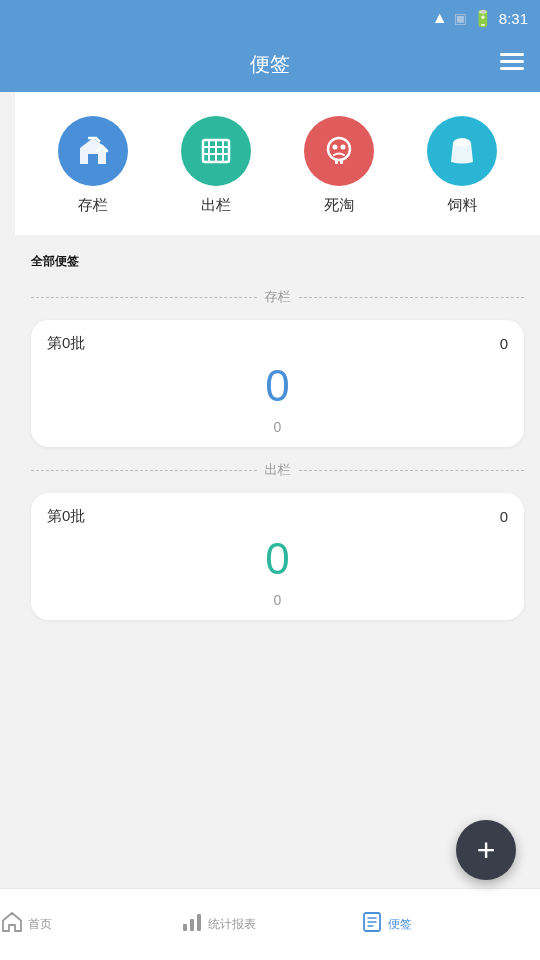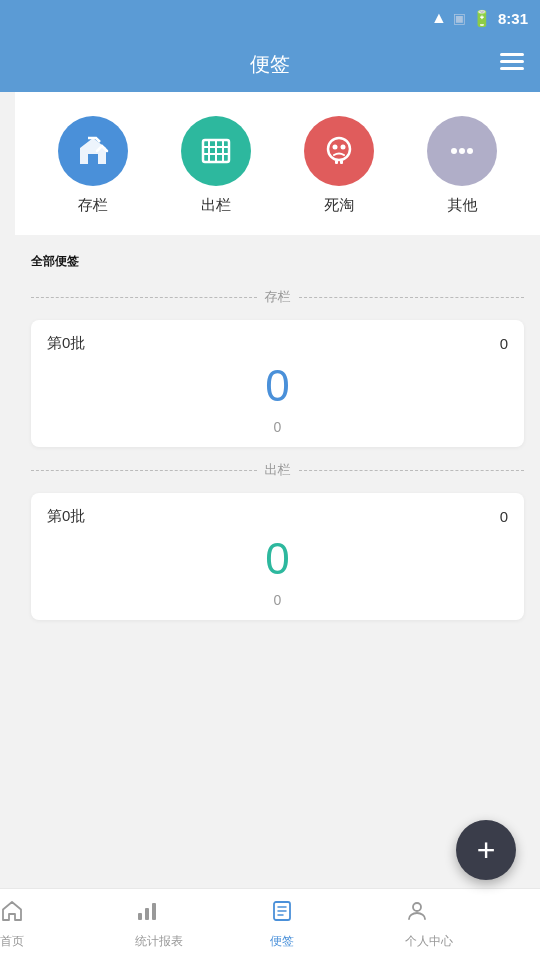--- a/index.html
+++ b/index.html
@@ -18,21 +18,21 @@
       height: 36px;
       display: flex;
       align-items: center;
       justify-content: flex-end;
       padding: 0 12px;
       gap: 6px;
     }
     .status-bar .wifi-icon { color: white; font-size: 16px; }
     .status-bar .signal-icon { color: #aac4e0; font-size: 14px; }
     .status-bar .battery-icon { color: white; font-size: 16px; }
-    .status-bar .time { color: white; font-size: 15px; font-weight: 700; }
+    .status-bar .time { color: white; font-size: 15px; font-weight: 400; }
 
     
     .header {
       background: #5b9bd5;
       height: 56px;
       display: flex;
       align-items: center;
       justify-content: center;
       position: relative;
     }
@@ -108,21 +108,21 @@
       border-top: 1.5px dashed #bbb;
     }
     .divider-text {
       font-size: 13px;
       color: #999;
     }
 
     
     .card {
       background: white;
-      border-radius: 8px;
+      border-radius: 18px;
       margin: 6px 16px;
       padding: 14px 16px 12px;
       box-shadow: 0 1px 4px rgba(0,0,0,0.06);
     }
     .card-header {
       display: flex;
       justify-content: space-between;
       align-items: center;
     }
     .card-batch {
@@ -178,21 +178,21 @@
       width: 540px;
       height: 72px;
       background: white;
       border-top: 1px solid #e8e8e8;
       display: flex;
       align-items: center;
     }
     .nav-item {
       flex: 1;
       display: flex;
-      flex-direction: column;
+      align-items: center;
       gap: 4px;
       cursor: pointer;
       padding: 8px 0;
     }
     .nav-icon {
       font-size: 22px;
       color: #999;
     }
     .nav-icon.active { color: #4a90d9; }
     .nav-label {
@@ -264,32 +264,32 @@
           <circle cx="15" cy="15" r="2.5" fill="white"></circle>
           <circle cx="23" cy="15" r="2.5" fill="white"></circle>
           <path d="M14 23 Q19 20 24 23" stroke="white" stroke-width="2" fill="none" stroke-linecap="round"></path>
           <rect x="15" y="28" width="3" height="4" rx="1" fill="white"></rect>
           <rect x="20" y="28" width="3" height="4" rx="1" fill="white"></rect>
         </svg>
       </div>
       <span class="icon-label">死淘</span>
     </div>
 
-
-
     <div class="icon-item">
-      <div class="icon-circle bg-lavender">
+      <div class="icon-circle bg-cyan">
         <svg width="38" height="38" viewBox="0 0 38 38" fill="none">
-          <circle cx="11" cy="19" r="3" fill="white"></circle>
-          <circle cx="19" cy="19" r="3" fill="white"></circle>
-          <circle cx="27" cy="19" r="3" fill="white"></circle>
+          <path d="M12 8 Q19 4 26 8 L28 10 Q25 9 19 9 Q13 9 10 10 Z" fill="white"></path>
+          <path d="M10 11 Q19 8 28 11 L30 30 Q19 33 8 30 Z" fill="white" opacity="0.9"></path>
+          <ellipse cx="19" cy="11" rx="9" ry="3" fill="white"></ellipse>
         </svg>
       </div>
-      <span class="icon-label">其他</span>
-    </div>
+      <span class="icon-label">饲料</span>
+    </div>
+
+
 
 
   </div>
 
   <div class="section-label">全部便签</div>
 
   <div class="divider-row">
     <div class="divider-line"></div>
     <span class="divider-text">存栏</span>
     <div class="divider-line"></div>
@@ -352,23 +352,14 @@
       <svg width="24" height="24" viewBox="0 0 24 24" fill="none">
         <rect x="4" y="3" width="16" height="18" rx="2" stroke="#4a90d9" stroke-width="1.8" fill="none"></rect>
         <line x1="8" y1="8" x2="16" y2="8" stroke="#4a90d9" stroke-width="1.5" stroke-linecap="round"></line>
         <line x1="8" y1="12" x2="16" y2="12" stroke="#4a90d9" stroke-width="1.5" stroke-linecap="round"></line>
         <line x1="8" y1="16" x2="13" y2="16" stroke="#4a90d9" stroke-width="1.5" stroke-linecap="round"></line>
       </svg>
     </span>
     <span class="nav-label active">便签</span>
   </div>
 
-  <div class="nav-item">
-    <span class="nav-icon">
-      <svg width="24" height="24" viewBox="0 0 24 24" fill="none">
-        <circle cx="12" cy="8" r="4" stroke="#999" stroke-width="1.8" fill="none"></circle>
-        <path d="M4 20C4 16.686 7.582 14 12 14C16.418 14 20 16.686 20 20" stroke="#999" stroke-width="1.8" stroke-linecap="round" fill="none"></path>
-      </svg>
-    </span>
-    <span class="nav-label">个人中心</span>
-  </div>
 
 </div>
 
 </body></html>

